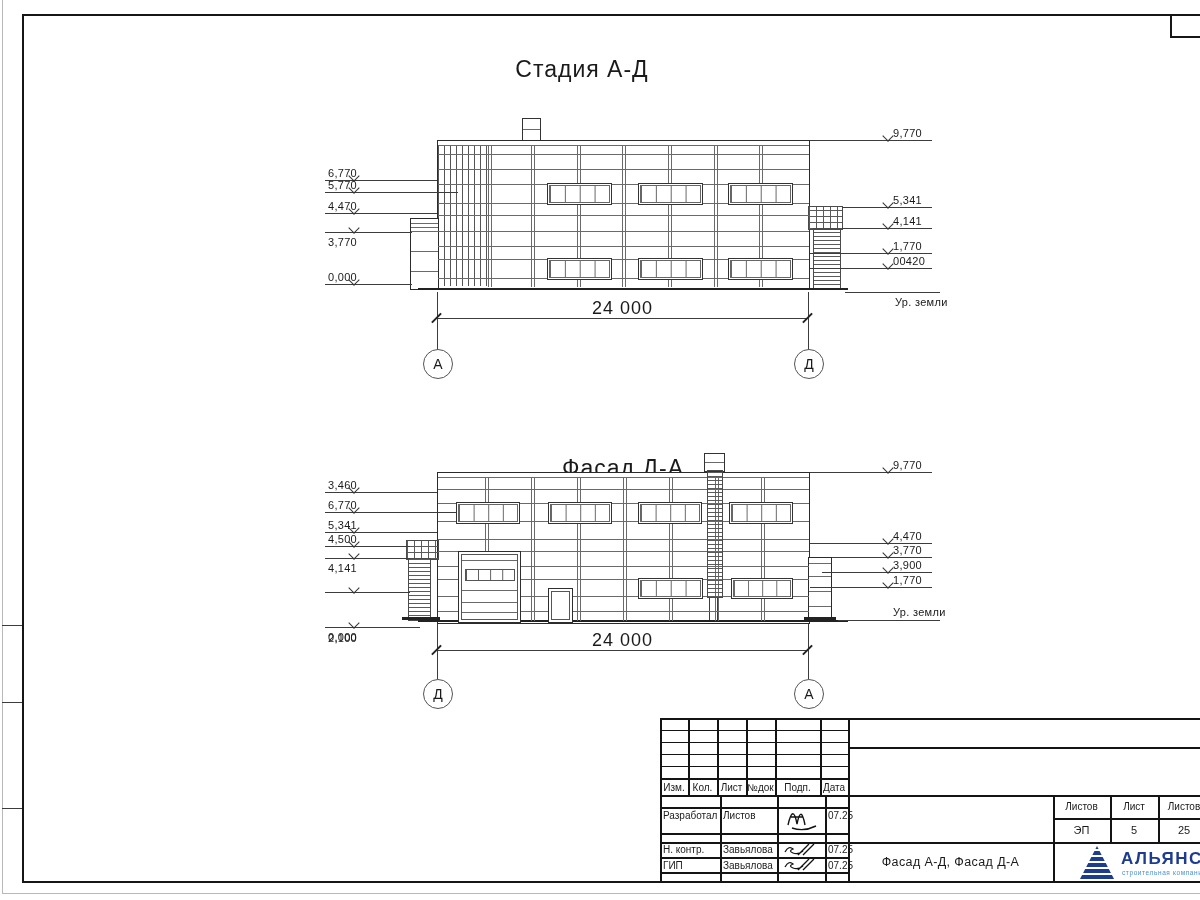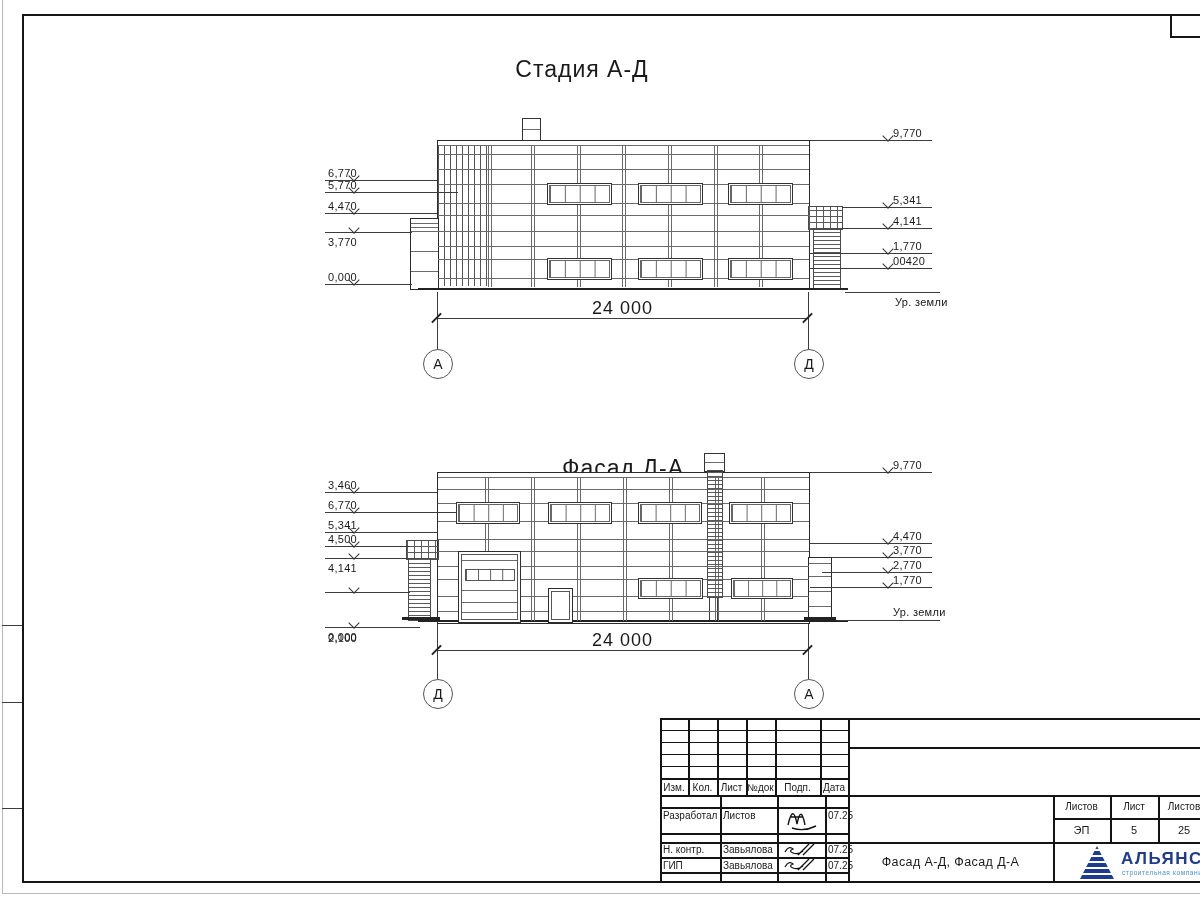--- a/index.html
+++ b/index.html
@@ -233,21 +233,21 @@
 <div class="el" style="left:810px;top:472px;width:122px;"></div>
 <div class="t etx" style="left:893px;top:459px;">9,770</div>
 <div class="ar" style="left:884px;top:464px;"></div>
 <div class="el" style="left:810px;top:543px;width:122px;"></div>
 <div class="t etx" style="left:893px;top:530px;">4,470</div>
 <div class="ar" style="left:884px;top:535px;"></div>
 <div class="el" style="left:832px;top:557px;width:100px;"></div>
 <div class="t etx" style="left:893px;top:544px;">3,770</div>
 <div class="ar" style="left:884px;top:549px;"></div>
 <div class="el" style="left:822px;top:572px;width:110px;"></div>
-<div class="t etx" style="left:893px;top:559px;">2,770</div>
+<div class="t etx" style="left:893px;top:559px;">3,900</div>
 <div class="ar" style="left:884px;top:564px;"></div>
 <div class="el" style="left:810px;top:587px;width:122px;"></div>
 <div class="t etx" style="left:893px;top:574px;">1,770</div>
 <div class="ar" style="left:884px;top:579px;"></div>
 <div class="el" style="left:838px;top:620px;width:102px;"></div>
 <div class="t etx" style="left:893px;top:606px;">Ур. земли</div>
 
 <div class="ev" style="left:437px;top:624px;height:55px;"></div>
 <div class="ev" style="left:808px;top:624px;height:55px;"></div>
 <div class="el" style="left:437px;top:650px;width:371px;"></div>

